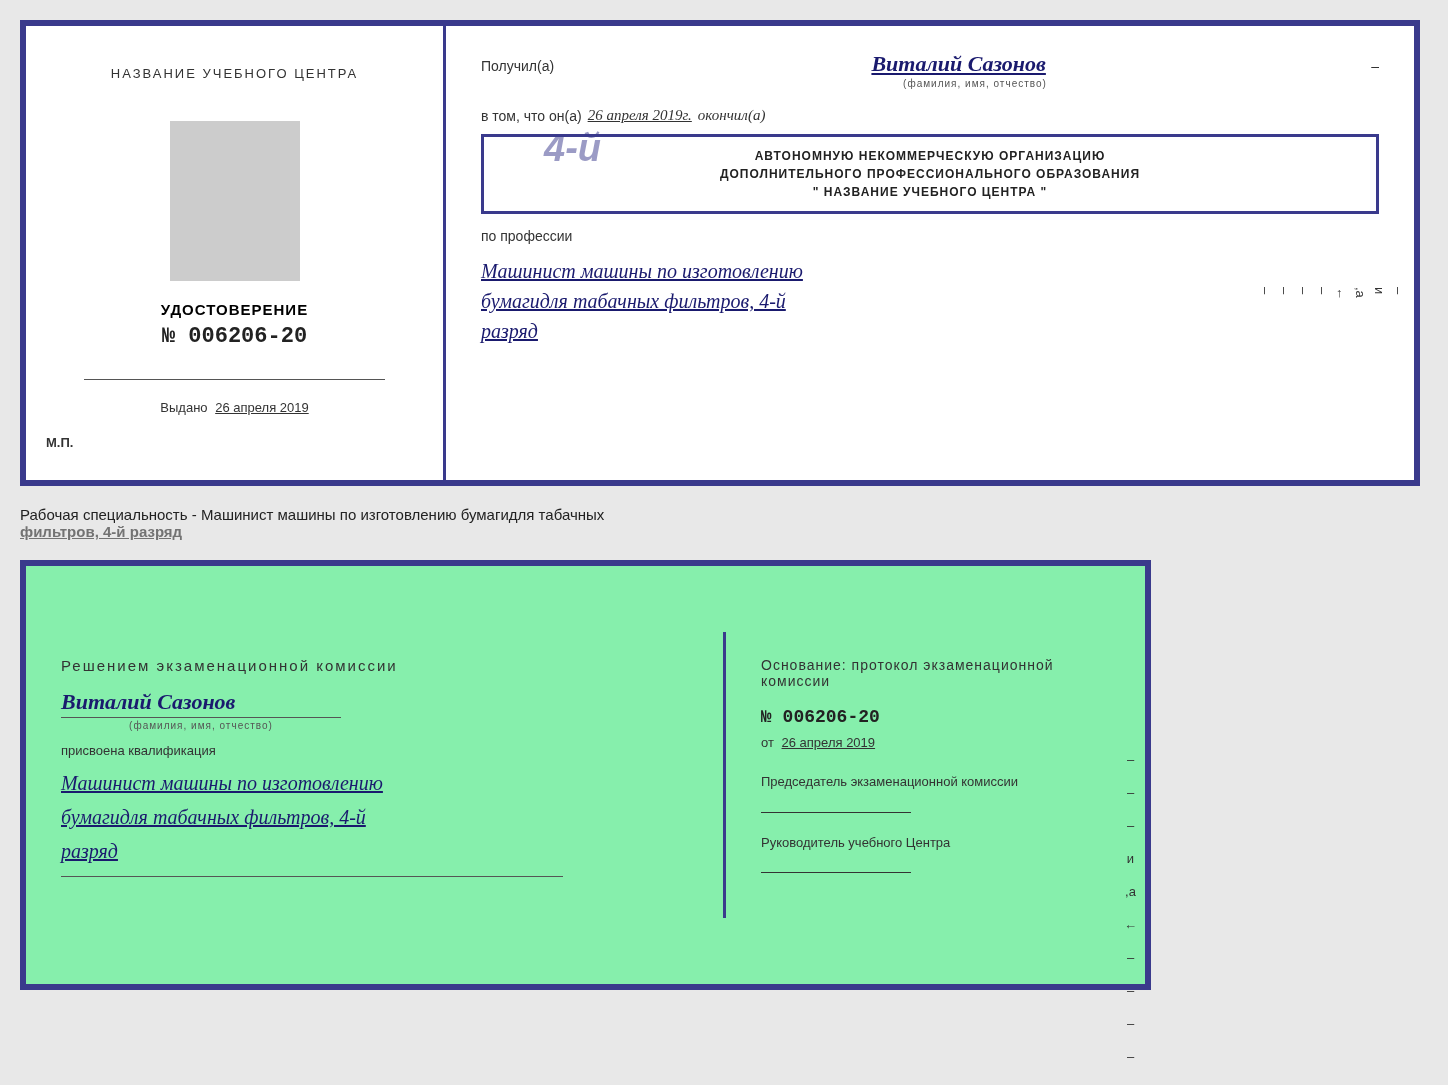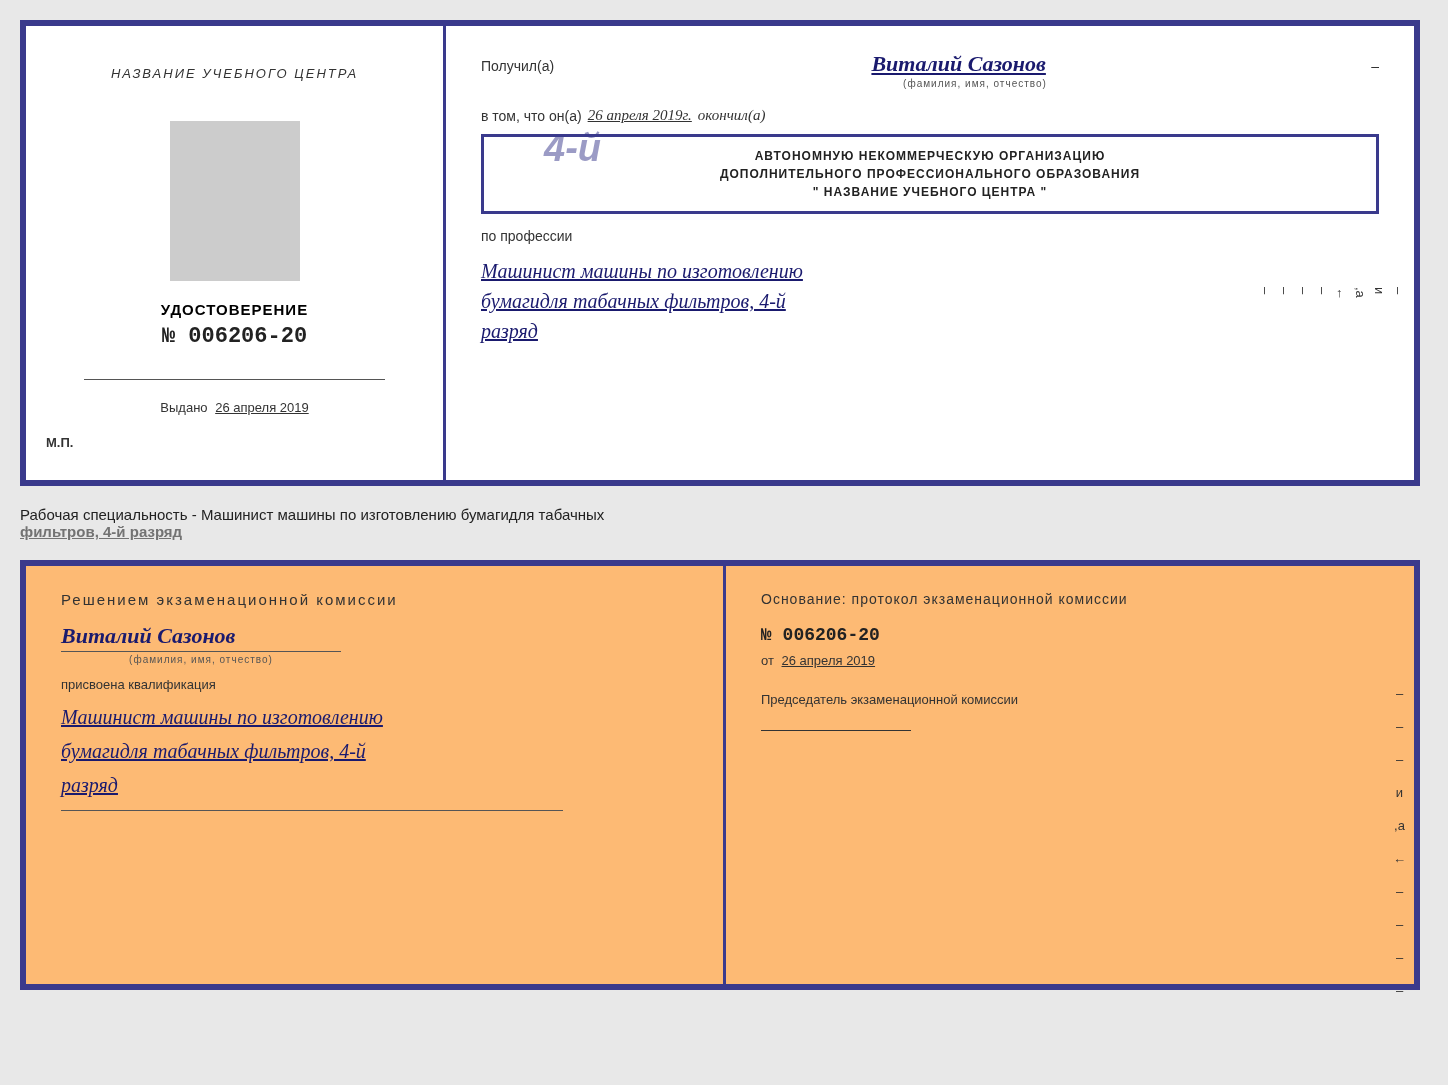--- a/index.html
+++ b/index.html
@@ -44,21 +44,20 @@
 
     .heading-title {
       font-size: 13px;
       letter-spacing: 2px;
       text-align: center;
       color: #333;
       font-weight: normal;
       text-transform: uppercase;
       margin-bottom: 40px;
       margin-top: 10px;
-      font-style: italic;
     }
 
     .photo-placeholder {
       width: 130px;
       height: 160px;
       background: #ccc;
       margin-bottom: 20px;
     }
 
     .udostoverenie-title {
@@ -210,23 +209,24 @@
     .underline-text {
       text-decoration: underline;
       color: #737373;
       font-weight: bold;
     }
 
     
     .bottom-document {
       display: flex;
       border: 6px solid #3a3a8c;
-      background: #fdba74;
-      width: 1400px;
+      background: #86efac;
+      width: 1131px;
       min-height: 430px;
+      align-items: center;
     }
 
     .bottom-left {
       width: 700px;
       border-right: 3px solid #3a3a8c;
       padding: 25px 35px;
     }
 
     .bottom-right {
       flex: 1;
@@ -437,20 +437,24 @@
       <div class="ot-line">
         <span>от</span>
         <span style="text-decoration:underline;margin-left:4px;">26 апреля 2019</span>
       </div>
 
       <div class="podpis-block">
         <div class="podpis-label">Председатель экзаменационной комиссии</div>
         <div class="podpis-line"></div>
       </div>
 
+      <div class="podpis-block">
+        <div class="podpis-label">Руководитель учебного Центра</div>
+        <div class="podpis-line"></div>
+      </div>
 
       <div class="right-side-letters">
         <span>–</span>
         <span>–</span>
         <span>–</span>
         <span>и</span>
         <span>,а</span>
         <span>←</span>
         <span>–</span>
         <span>–</span>

